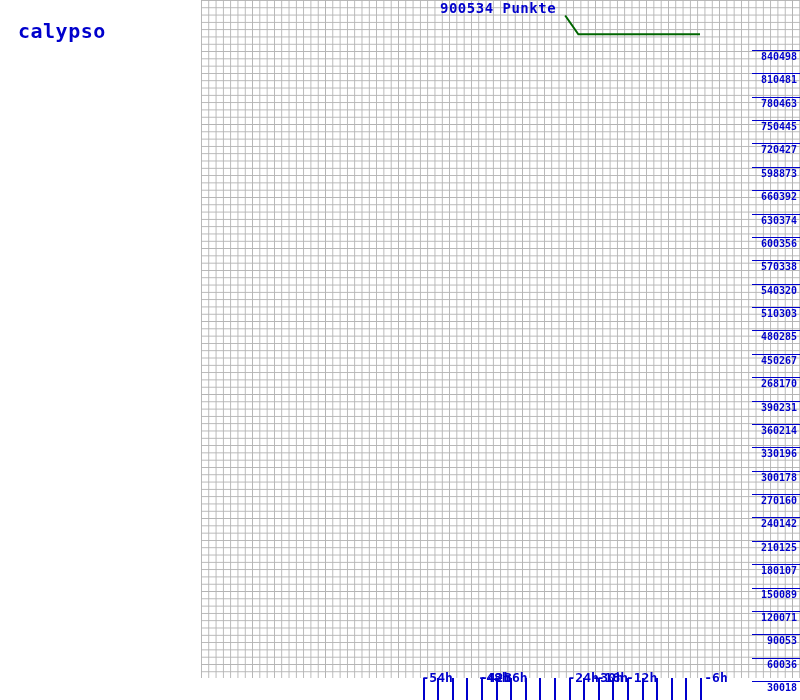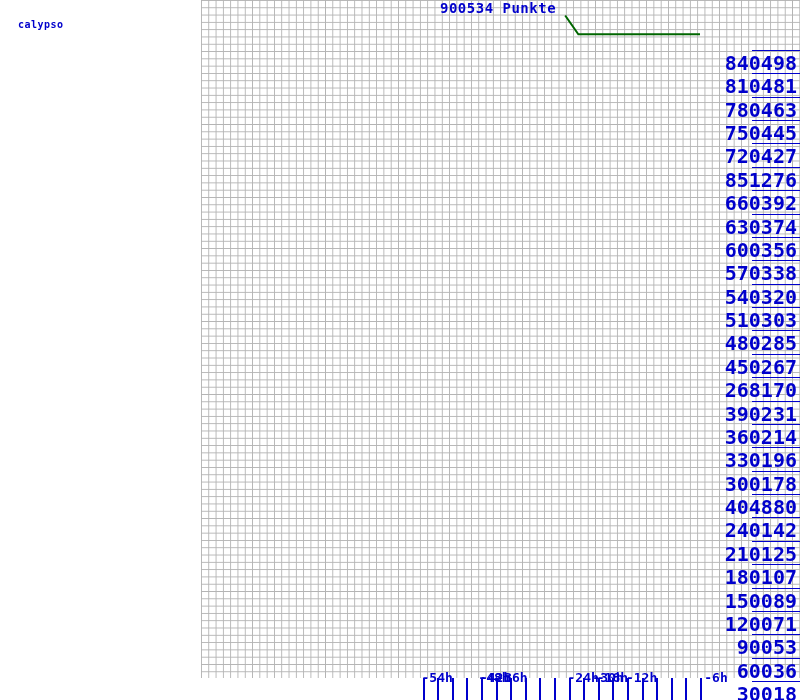--- a/index.html
+++ b/index.html
@@ -14,21 +14,21 @@
     overflow: hidden;
     font-family: "DejaVu Sans Mono", monospace;
   }
 
   
   #host-label {
     position: absolute;
     left: 18px;
     top: 19px;
     font-family: "DejaVu Sans Mono", monospace;
-    font-size: 10px;
+    font-size: 20px;
     font-weight: bold;
     color: #0000cc;
     letter-spacing: 0.5px;
     white-space: nowrap;
   }
 
   
   #plot-area {
     position: absolute;
     left: 201px;
@@ -78,21 +78,21 @@
     top: 0px;
     width: 48px;
     height: 0px;
     border-top: 1px solid #0000cc;
   }
   .y-tick-label {
     position: absolute;
     right: 3px;
     top: 1px;
     font-family: "DejaVu Sans Mono", monospace;
-    font-size: 20px;
+    font-size: 10px;
     font-weight: bold;
     color: #0000cc;
     letter-spacing: 0px;
     white-space: nowrap;
   }
 
   
   #x-scale {
     position: absolute;
     left: 0px;
@@ -153,21 +153,21 @@
     <div class="y-row" style="top: 120.11px;">
       <div class="y-tick-line"></div>
       <div class="y-tick-label">750445</div>
     </div>
     <div class="y-row" style="top: 143.48px;">
       <div class="y-tick-line"></div>
       <div class="y-tick-label">720427</div>
     </div>
     <div class="y-row" style="top: 166.85px;">
       <div class="y-tick-line"></div>
-      <div class="y-tick-label">851276</div>
+      <div class="y-tick-label">598873</div>
     </div>
     <div class="y-row" style="top: 190.22px;">
       <div class="y-tick-line"></div>
       <div class="y-tick-label">660392</div>
     </div>
     <div class="y-row" style="top: 213.59px;">
       <div class="y-tick-line"></div>
       <div class="y-tick-label">630374</div>
     </div>
     <div class="y-row" style="top: 236.96px;">
@@ -209,21 +209,21 @@
     <div class="y-row" style="top: 447.29px;">
       <div class="y-tick-line"></div>
       <div class="y-tick-label">330196</div>
     </div>
     <div class="y-row" style="top: 470.66px;">
       <div class="y-tick-line"></div>
       <div class="y-tick-label">300178</div>
     </div>
     <div class="y-row" style="top: 494.03px;">
       <div class="y-tick-line"></div>
-      <div class="y-tick-label">404880</div>
+      <div class="y-tick-label">270160</div>
     </div>
     <div class="y-row" style="top: 517.4px;">
       <div class="y-tick-line"></div>
       <div class="y-tick-label">240142</div>
     </div>
     <div class="y-row" style="top: 540.77px;">
       <div class="y-tick-line"></div>
       <div class="y-tick-label">210125</div>
     </div>
     <div class="y-row" style="top: 564.14px;">

